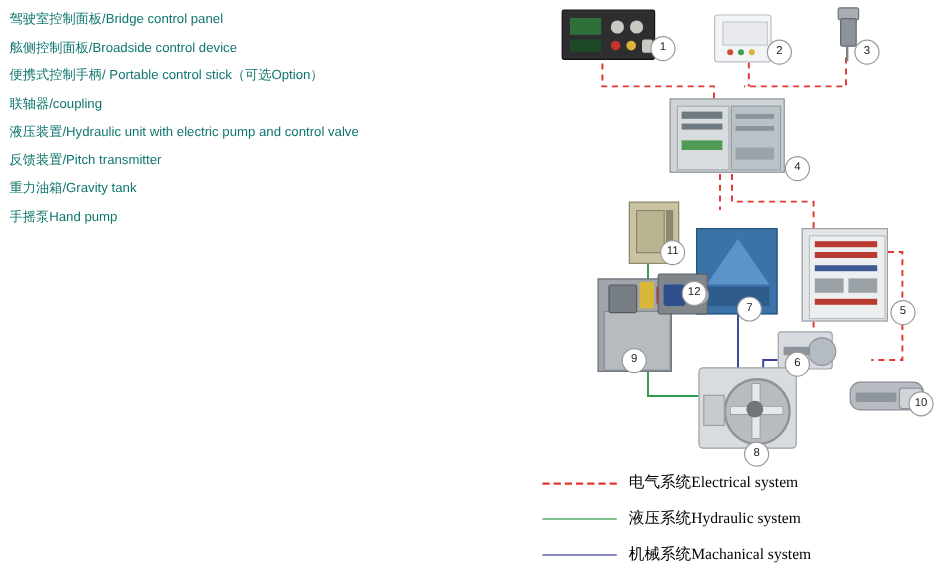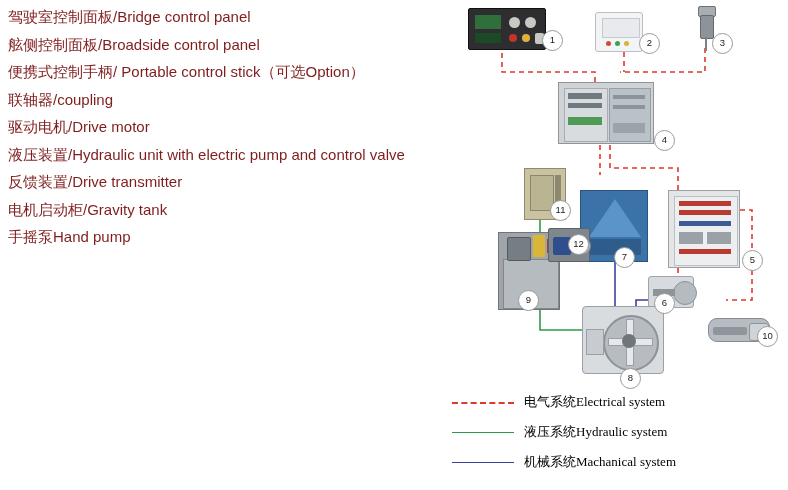--- a/index.html
+++ b/index.html
@@ -28,22 +28,22 @@
     width: 450px;
   }
   .legend-title {
     font-size: 14.5px;
     font-weight: bold;
     color: #000;
     margin-bottom: 8px;
     letter-spacing: 0px;
   }
   .legend-line {
-    font-size: 15px;
-    color: #7f1d1d;
+    font-size: 11px;
+    color: #0f766e;
     margin-bottom: 8.5px;
     white-space: nowrap;
   }
 
   
   .diagram {
     position: absolute;
     left: 440px;
     top: 0px;
     width: 348px;
@@ -342,27 +342,26 @@
     color: #000;
   }
 </style>
 </head>
 <body>
 
 <div id="root">
 
   <div class="legend-list">
     <div class="legend-line">驾驶室控制面板/Bridge control panel</div>
-    <div class="legend-line">舷侧控制面板/Broadside control panel</div>
+    <div class="legend-line">舷侧控制面板/Broadside control device</div>
     <div class="legend-line">便携式控制手柄/ Portable control stick（可选Option）</div>
     <div class="legend-line">联轴器/coupling</div>
-    <div class="legend-line">驱动电机/Drive motor</div>
     <div class="legend-line">液压装置/Hydraulic unit with electric pump and control valve</div>
-    <div class="legend-line">反馈装置/Drive transmitter</div>
-    <div class="legend-line">电机启动柜/Gravity tank</div>
+    <div class="legend-line">反馈装置/Pitch transmitter</div>
+    <div class="legend-line">重力油箱/Gravity tank</div>
     <div class="legend-line">手摇泵Hand pump</div>
   </div>
 
   <div class="diagram">
 
     <svg class="wires" viewBox="0 0 348 400">
 
       <g fill="none" stroke="#e0382c" stroke-width="1.6" stroke-dasharray="5,4">
         <path d="M75 48 L62 48 L62 72 L155 72 L155 88"></path>
         <path d="M184 52 L184 72"></path>

